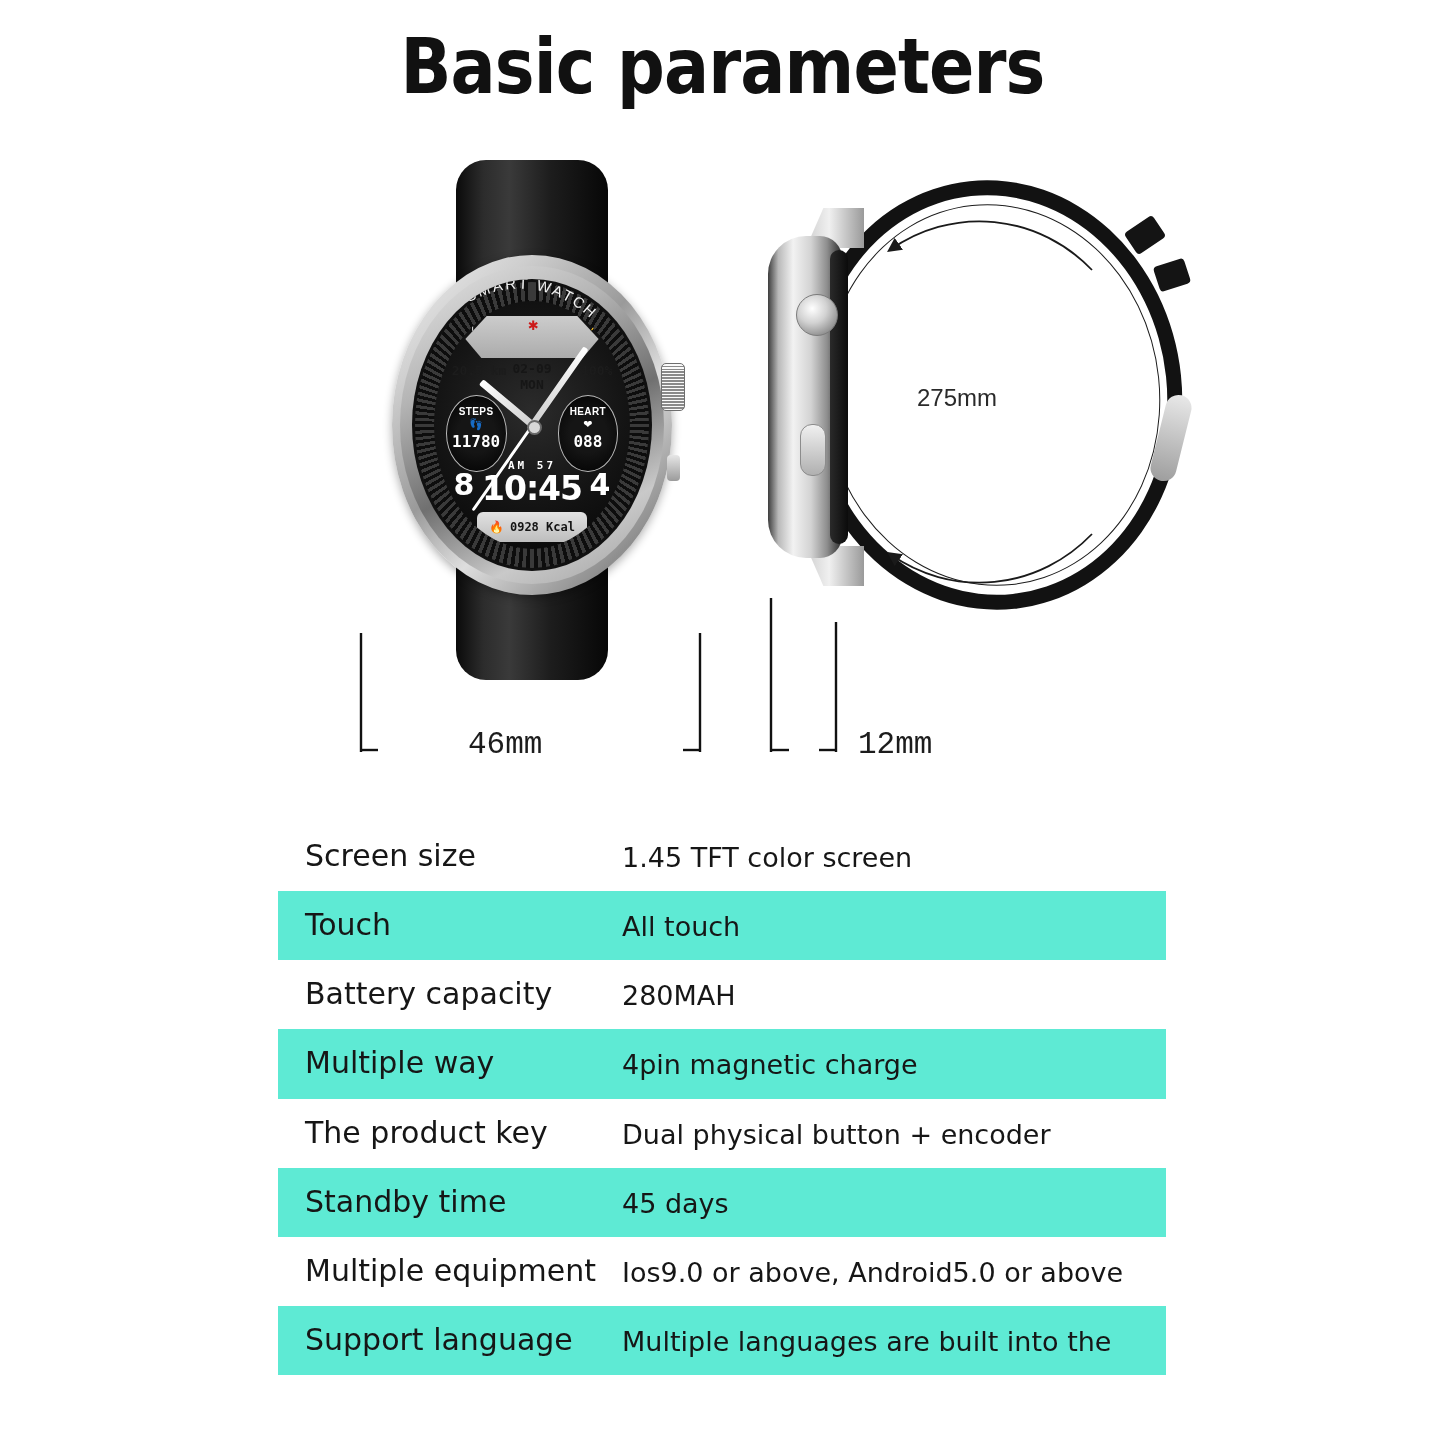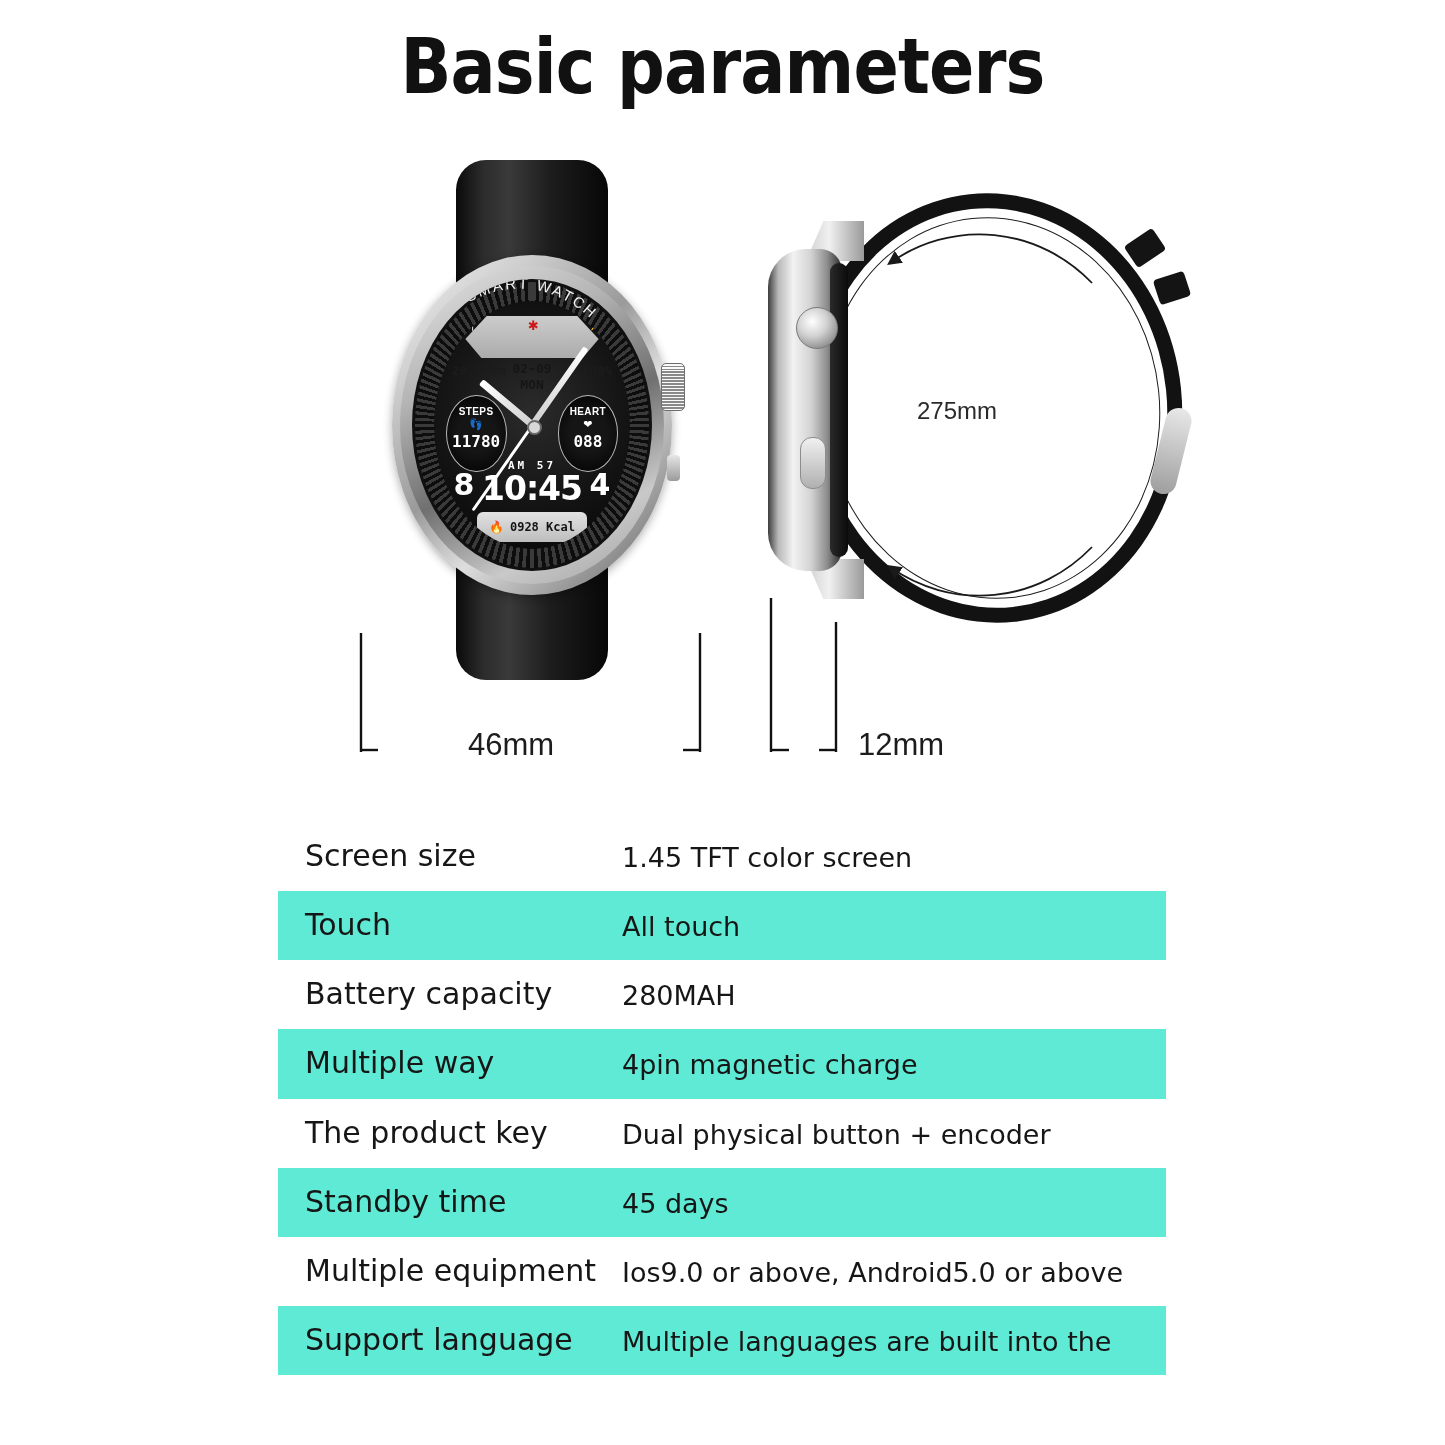--- a/index.html
+++ b/index.html
@@ -262,21 +262,21 @@
     margin: -5.5px 0 0 -5.5px;
     border-radius: 50%;
     background: #d8d8d8;
     border: 2px solid #6a6a6a;
   }
 
   
   #watch-side {
     position: absolute;
     left: 762px;
-    top: 191px;
+    top: 178px;
     width: 460px;
     height: 440px;
   }
   .band-loop {
     position: absolute;
     left: 40px;
     top: 2px;
     width: 380px;
     height: 430px;
     border-radius: 50%;
@@ -377,21 +377,21 @@
     width: 460px; height: 440px;
     pointer-events: none;
   }
 
   
   #dimensions { position: absolute; left: 0; top: 0; width: 1445px; height: 1445px; pointer-events: none; }
   .dim-label {
     position: absolute;
     font-size: 31px;
     color: #1c1c1c;
-    font-family: Liberation Sans, sans-serif;
+    font-family: Liberation Mono, monospace;
   }
   #dim-46 { left: 468px; top: 727px; }
   #dim-12 { left: 858px; top: 727px; }
 
   
   #spec-table {
     position: absolute;
     left: 278px;
     top: 822px;
     width: 888px;

